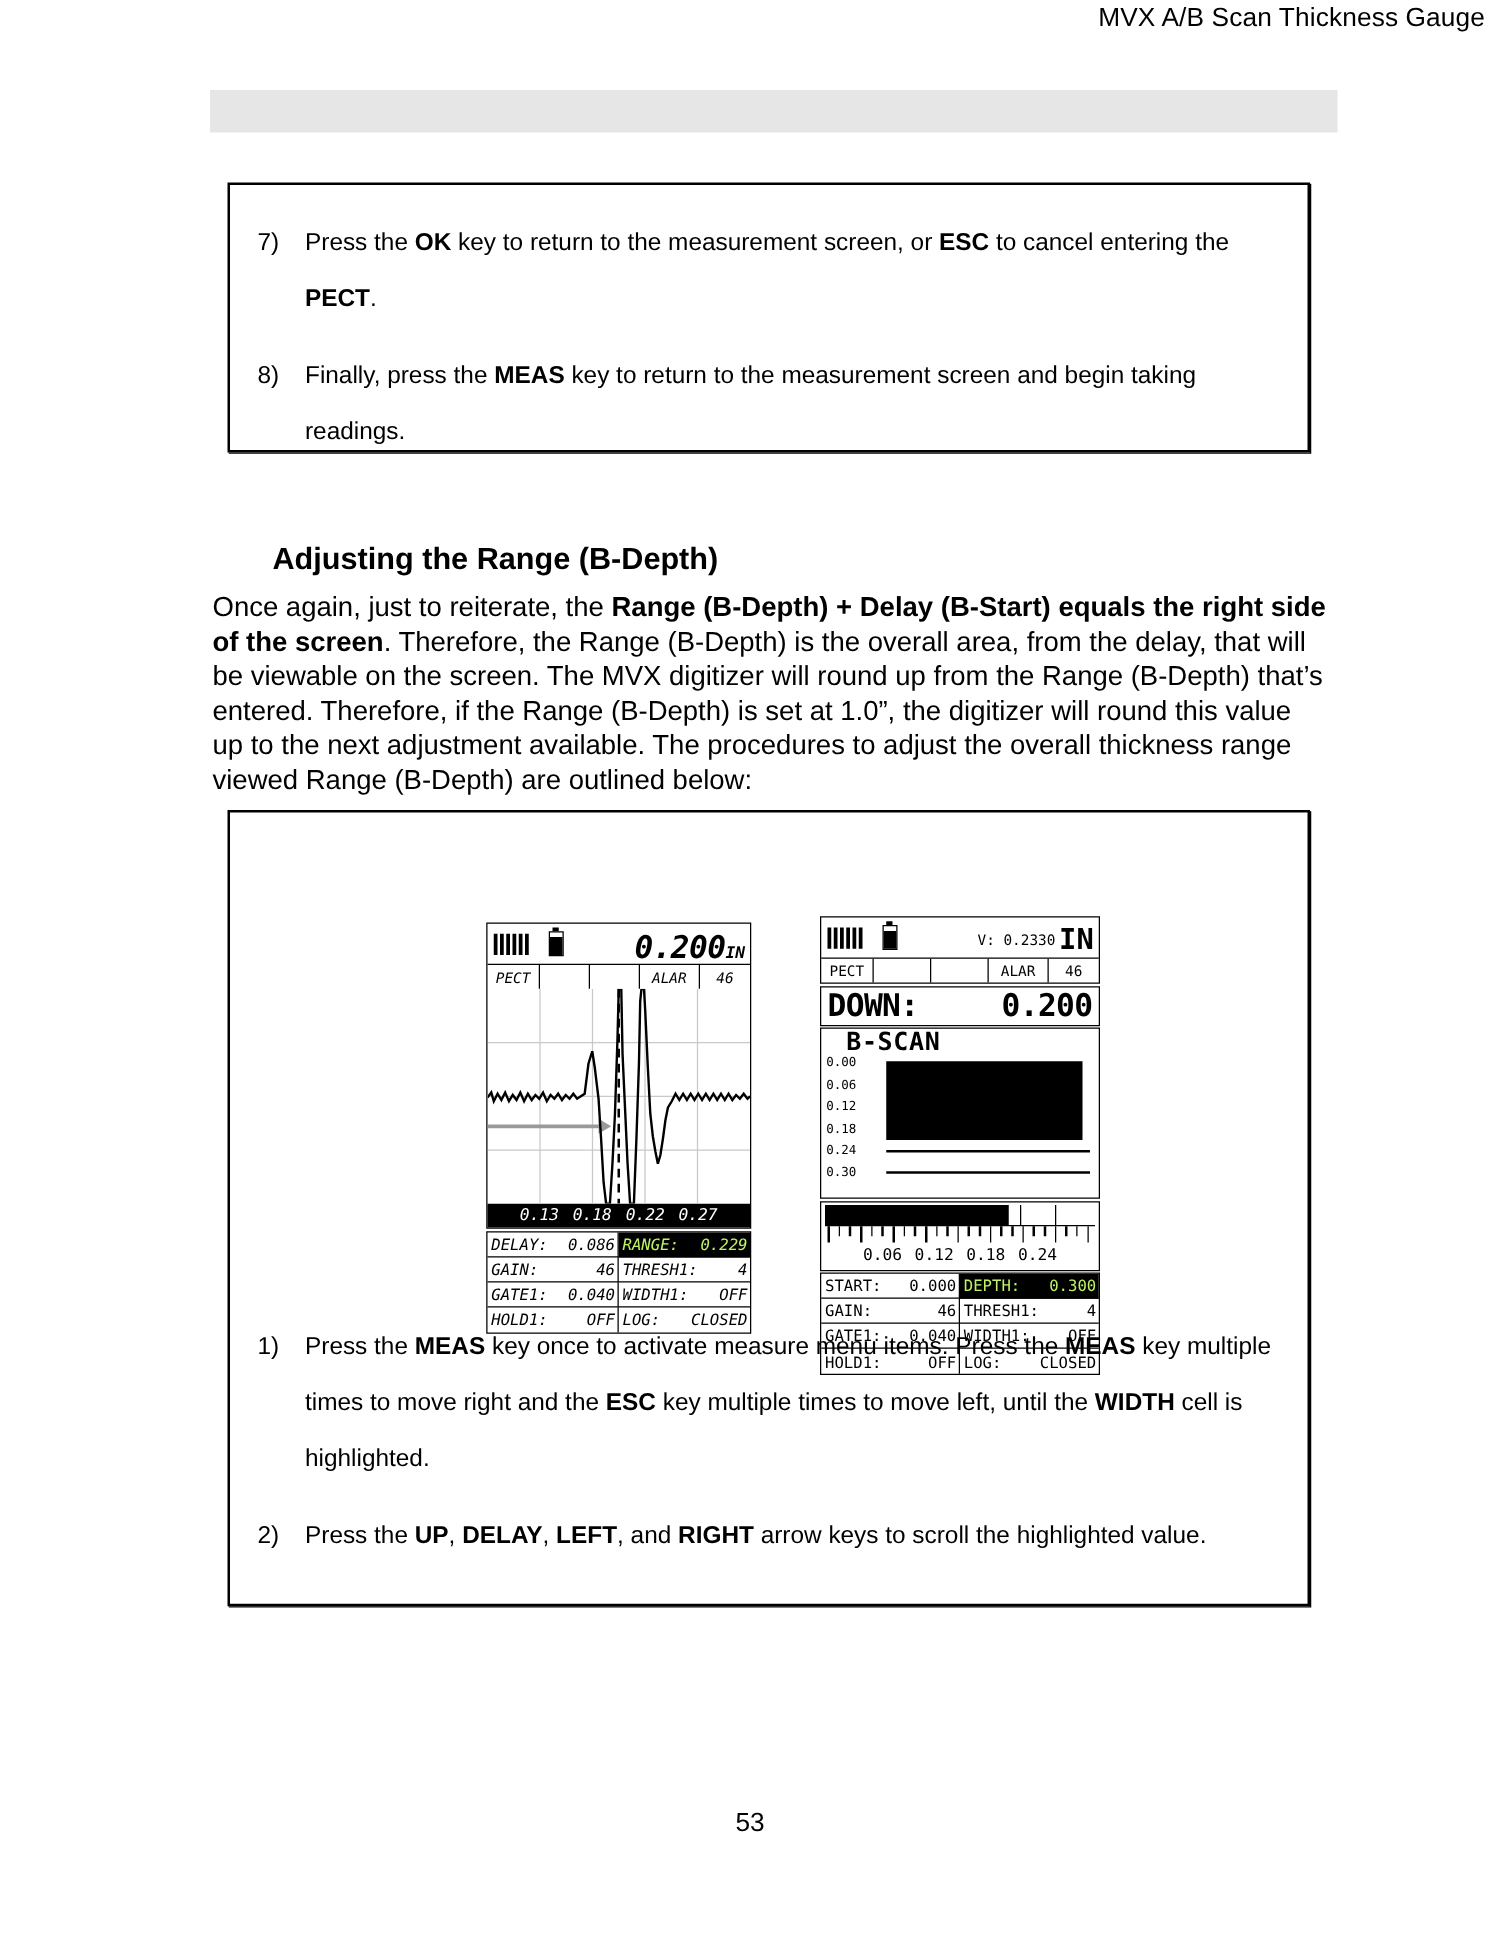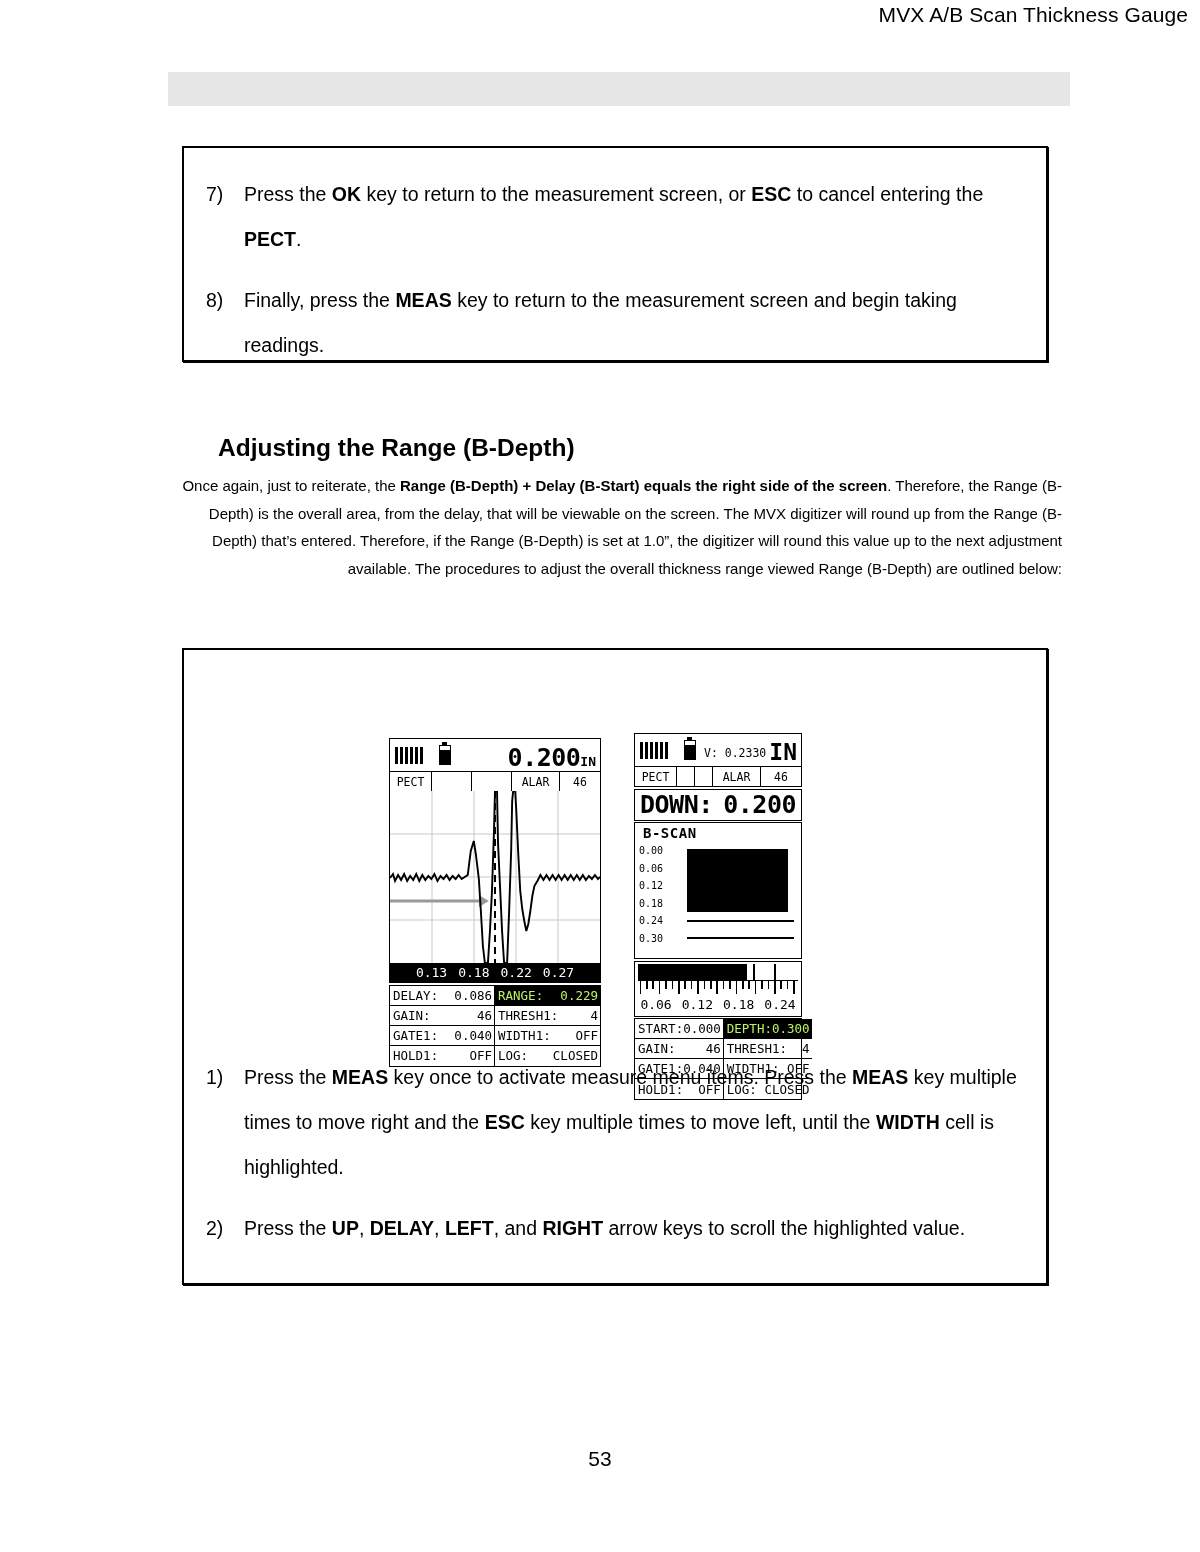--- a/index.html
+++ b/index.html
@@ -87,23 +87,23 @@
     top: 434px;
     font-size: 24.5px;
     font-weight: bold;
     margin-left: 48px;
   }
   .body-para {
     position: absolute;
     left: 170px;
     top: 472px;
     width: 892px;
-    font-size: 15px;
+    font-size: 22px;
     line-height: 27.5px;
-    text-align: right;
+    text-align: left;
   }
 
   
   .figure-title {
     position: absolute;
     left: 0;
     top: 26px;
     width: 100%;
     text-align: center;
     font-size: 25px;
@@ -118,22 +118,22 @@
     top: 78px;
     width: 100%;
     height: 300px;
   }
   .gauge {
     position: absolute;
     background: #fff;
     font-family: "DejaVu Sans Mono", monospace;
     color: #000;
   }
-  #gauge-ascan { left: 205px; top: 10px; width: 212px; height: 290px; }
-  #gauge-bscan { left: 450px; top: 5px; width: 168px; height: 295px; }
+  #gauge-ascan { left: 205px; top: 10px; width: 212px; height: 290px; font-style: italic; }
+  #gauge-bscan { left: 472px; top: 5px; width: 224px; height: 295px; }
 
   .g-panel {
     border: 1.6px solid #000;
     box-sizing: border-box;
     background: #fff;
   }
   .g-stack > .g-panel { margin-bottom: 1.5px; }
 
   
   .g-topbar {
@@ -258,25 +258,25 @@
   }
 
   
   .bscan-panel {
     position: relative;
     height: 137px;
     padding: 2px 3px 0 4px;
     box-sizing: border-box;
   }
   .bscan-label {
-    font-size: 14px;
+    font-size: 20px;
     font-weight: bold;
     letter-spacing: 0.5px;
     line-height: 16px;
-    margin-left: 4px;
+    margin-left: 16px;
   }
   .bscan-grid {
     position: relative;
     margin-top: 1px;
     height: 112px;
   }
   .bscan-ticks {
     position: absolute;
     left: 0;
     top: 0;

